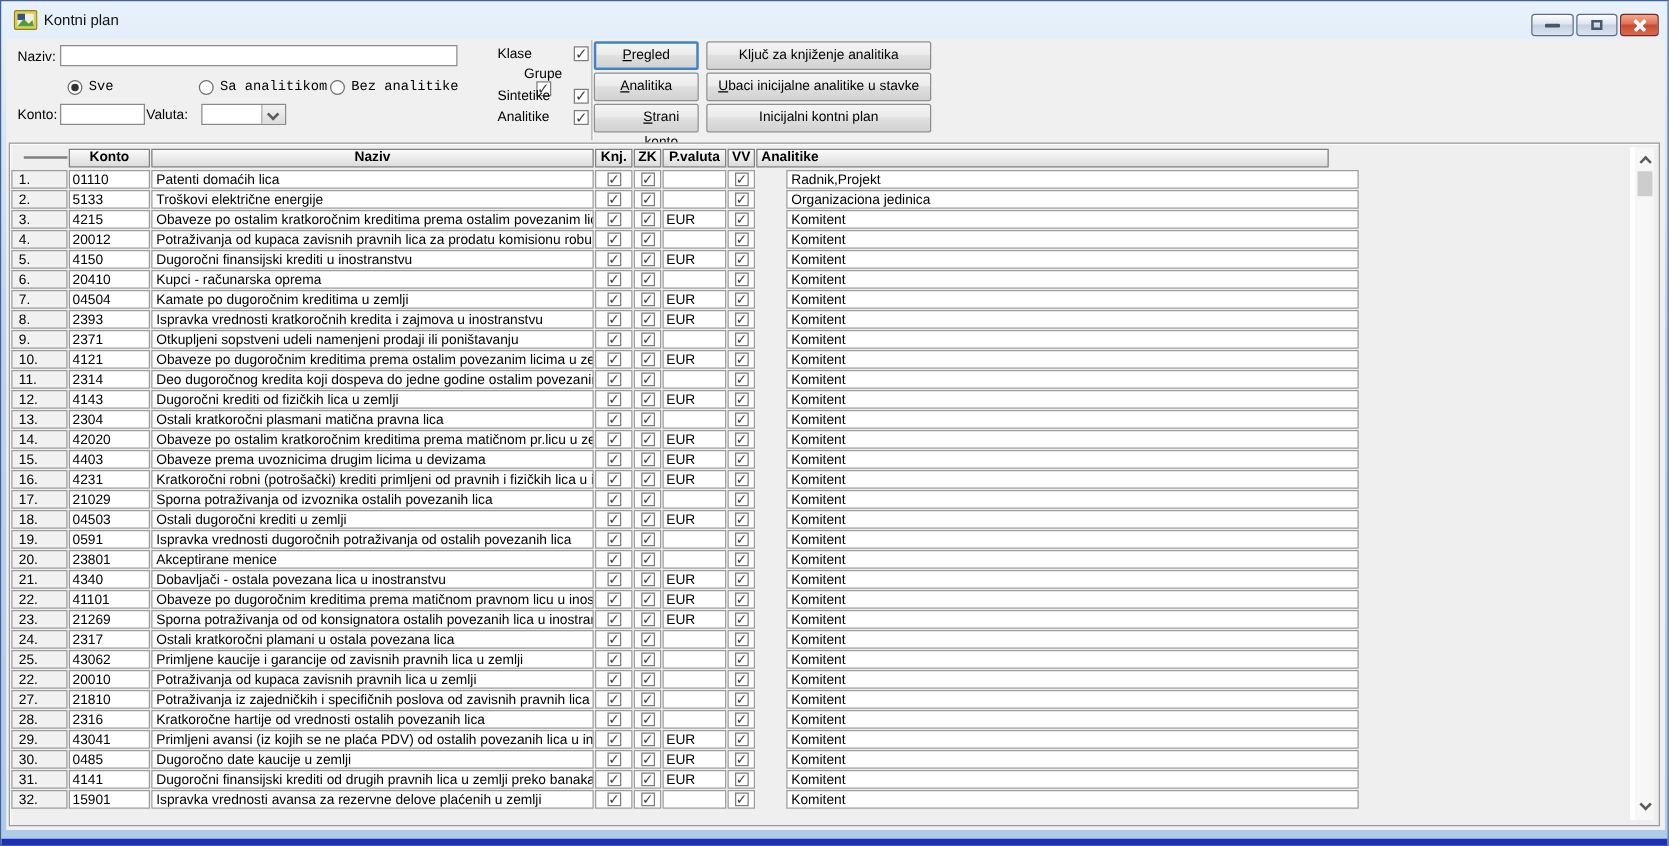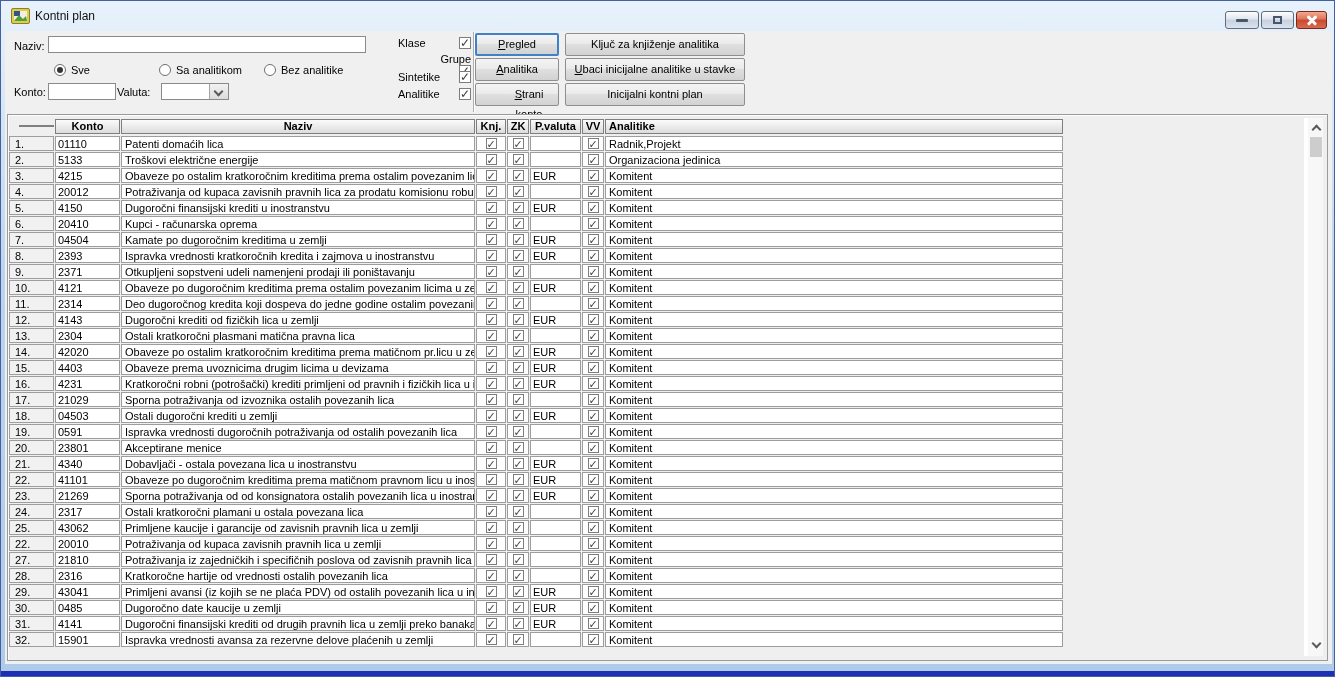--- a/index.html
+++ b/index.html
@@ -27,25 +27,25 @@
   .glyph-x { position:absolute; left:50%; top:50%; width:14px; height:14px; margin:-7px 0 0 -7px; }
   .glyph-x::before,.glyph-x::after { content:""; position:absolute; left:1px; top:6px; width:12px; height:2.6px; background:#fff; border-radius:1px; }
   .glyph-x::before { transform:rotate(45deg); } .glyph-x::after { transform:rotate(-45deg); }
 
   
   .content { position:absolute; left:4px; top:30px; width:1327px; height:633px; background:#f0f0f0; }
 
   .lbl { position:absolute; white-space:nowrap; }
   .tbox { position:absolute; border:1px solid #8a8a8a; background:#fff; font:11px "Liberation Sans",sans-serif; padding:0 3px; }
 
-  .radio-opt { position:absolute; display:flex; align-items:center; gap:5px; height:13px; }
+  .radio-opt { position:absolute; display:flex; align-items:center; gap:5px; height:13px;font-family:Liberation Mono, monospace; }
   .radio { width:12px; height:12px; border:1px solid #6f6f6f; border-radius:50%; background:#fff; position:relative; flex:0 0 auto; }
   .radio.selected::after { content:""; position:absolute; left:2px; top:2px; width:6px; height:6px; border-radius:50%; background:#333; }
 
-  .type-row { position:absolute; left:393px; width:73px; display:flex; justify-content:space-between; align-items:flex-end; height:13px; }
+  .type-row { position:absolute; left:393px; width:73px; display:flex; justify-content:space-between; align-items:center; height:13px; }
   .cb { width:12px; height:12px; border:1px solid #7d7d7d; background:#fff; position:relative; flex:0 0 auto; }
   .cb.checked::after { content:"✓"; position:absolute; left:0; top:-2px; font-size:12px; line-height:14px; color:#3f3f3f; }
 
   .vdivider { position:absolute; left:468px; top:1px; width:1px; height:80px; background:#aeaeae; box-shadow:1px 0 0 #fff; }
 
   .btn { position:absolute; border:1px solid #8e8e8e; border-radius:2px;
     background:linear-gradient(#f4f4f4,#ebebeb 45%,#dfdfdf 50%,#d2d2d2);
     font:11px "Liberation Sans",sans-serif; text-align:center; line-height:20px; height:23px; cursor:default; }
   .btn.focused { border:2px solid #3f83c6; line-height:18px; }
   .btn u { text-decoration:underline; }
@@ -70,21 +70,21 @@
   .trow { display:flex; gap:1px; height:15px; margin-bottom:1px; }
   .cell { background:#fff; border:1px solid #9d9d9d; line-height:12px; white-space:nowrap; overflow:hidden;
     display:flex; align-items:center; }
   .c-num{width:45px; background:#f1f1f1; padding-left:5px;}
   .c-konto{width:65px; padding-left:2px;}
   .c-naziv{width:354px; padding-left:3px;}
   .c-knj{width:30px; justify-content:center;}
   .c-zk{width:22px; justify-content:center;}
   .c-pvaluta{width:51px; padding-left:2px;text-align:right;}
   .c-vv{width:22px; justify-content:center;}
-  .c-analitike{width:458px; padding-left:3px;}
+  .c-analitike{width:458px; padding-left:3px;margin-left:24px;}
   .cell .cb { width:11px; height:11px; }
   .cell .cb.checked::after { font-size:11px; top:-2px; }
 
   .vscroll { position:absolute; right:4px; top:3px; bottom:4px; width:19px; background:#f7f7f7; border-left:4px solid #fff; }
   .sb-btn { position:absolute; left:0; right:0; height:16px; }
   .sb-btn .chev { left:5px; }
   .sb-up { top:2px; } .sb-up .chev{ top:6px; }
   .sb-down { bottom:2px; } .sb-down .chev{ top:2px; }
   .sb-thumb { position:absolute; left:2px; width:12px; top:19px; height:20px; background:#cdcdcd; }
 </style>

